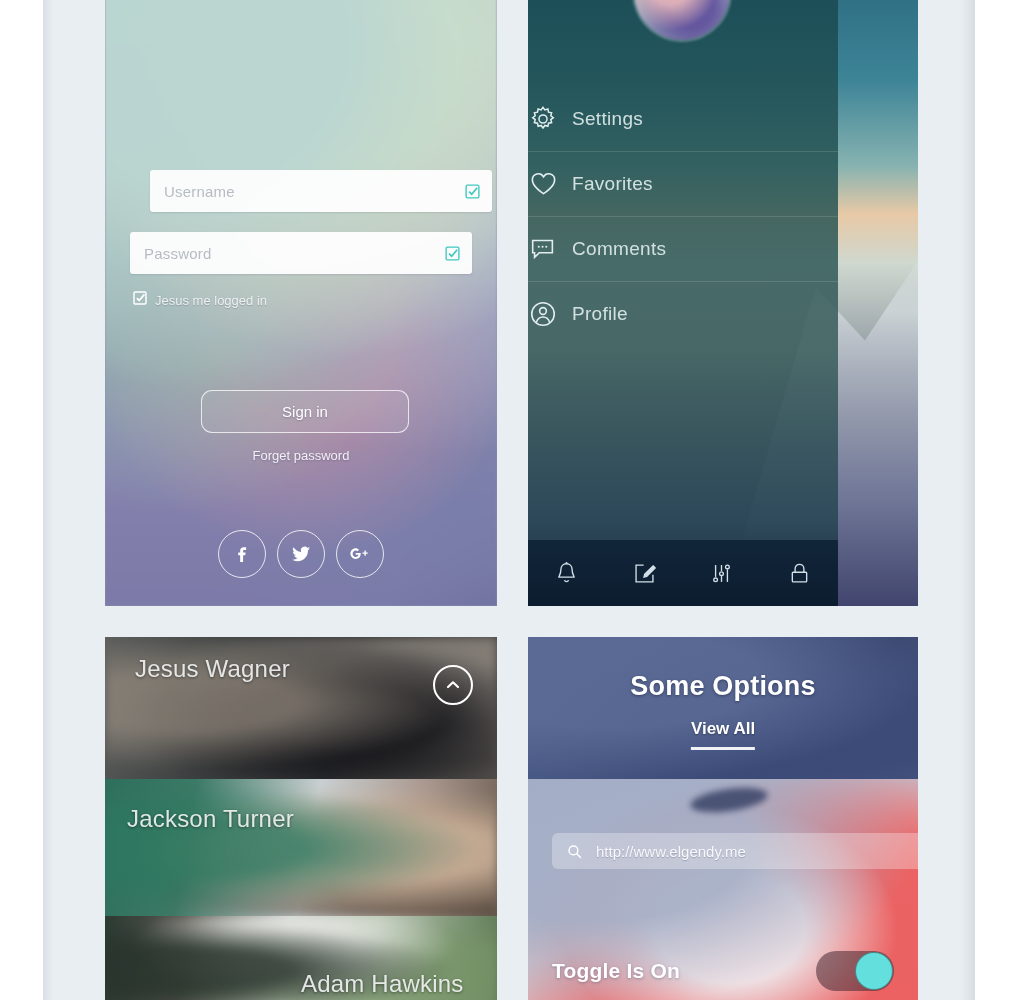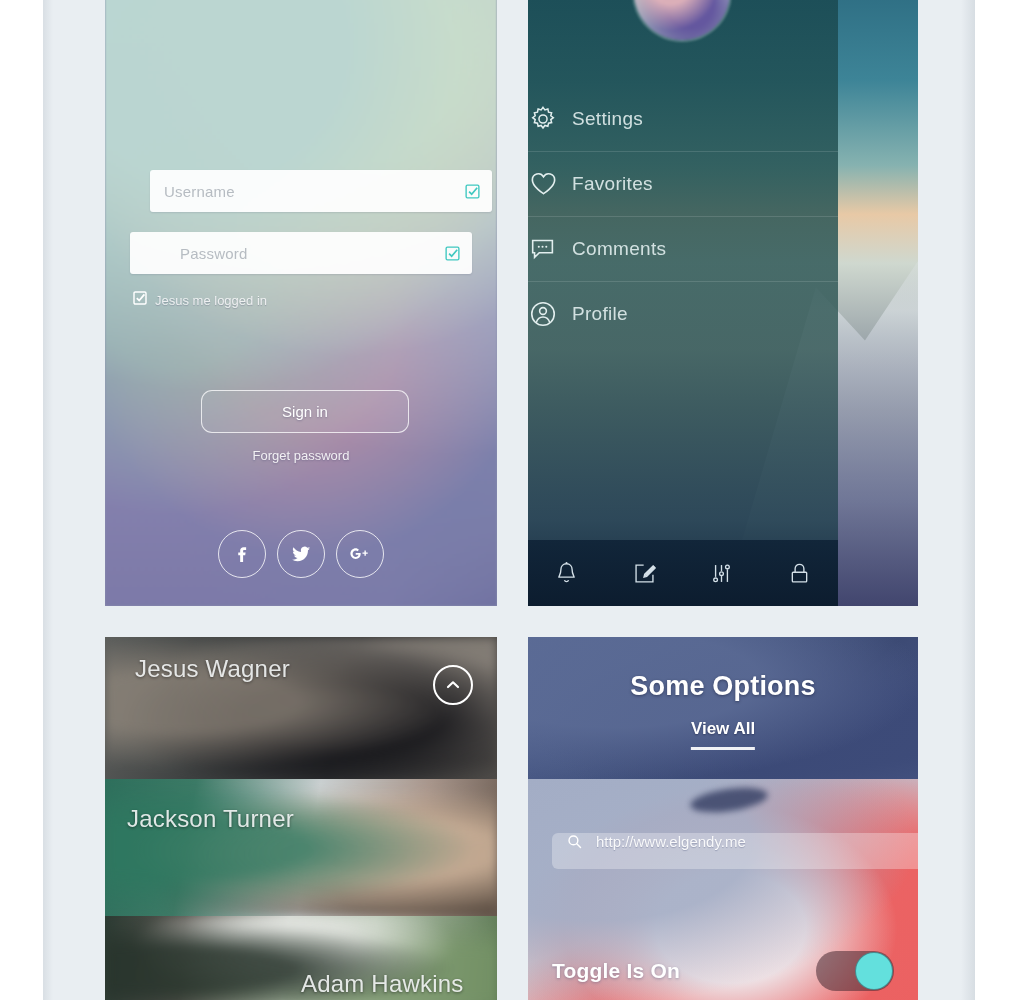--- a/index.html
+++ b/index.html
@@ -85,21 +85,21 @@
   }
   .field .ph {
     flex: 1;
     padding-left: 14px;
     font-size: 15px;
     color: #b6bcc2;
     letter-spacing: .2px;
   }
   .field .chk-ico { width: 40px; display: flex; align-items: center; justify-content: center; }
   #fld-username { top: 176px; margin-left: 20px; }
-  #fld-password { top: 238px; padding-left: 36px; }
+  #fld-password { top: 238px; }
 
   .check-glyph { width: 17px; height: 17px; display: block; }
 
   .keepme {
     position: absolute; left: 27px; top: 296px;
     display: flex; align-items: center; gap: 7px;
   }
   .keepme .lbl {
     font-size: 13px;
     color: rgba(255,255,255,.80);
@@ -300,21 +300,21 @@
     filter: blur(3px);
     opacity: .85;
     transform: rotate(-8deg);
   }
 
   .search-bar {
     position: absolute; left: 24px; top: 196px;
     width: 408px; height: 36px;
     background: rgba(255,255,255,.30);
     border-radius: 6px;
-    display: flex; align-items: flex-start;
+    display: flex; align-items: center;
   }
   .search-bar .s-ico { width: 44px; display: flex; align-items: center; justify-content: center; color: rgba(255,255,255,.95); }
   .search-bar .s-val { font-size: 15px; color: rgba(255,255,255,.92); text-shadow: 0 1px 1px rgba(60,70,110,.3); }
   .search-bar .s-ico svg { display: block; }
 
   .segmented {
     position: absolute; left: 24px; top: 255px;
     width: 342px; height: 42px;
     display: flex;
     border-radius: 4px;

